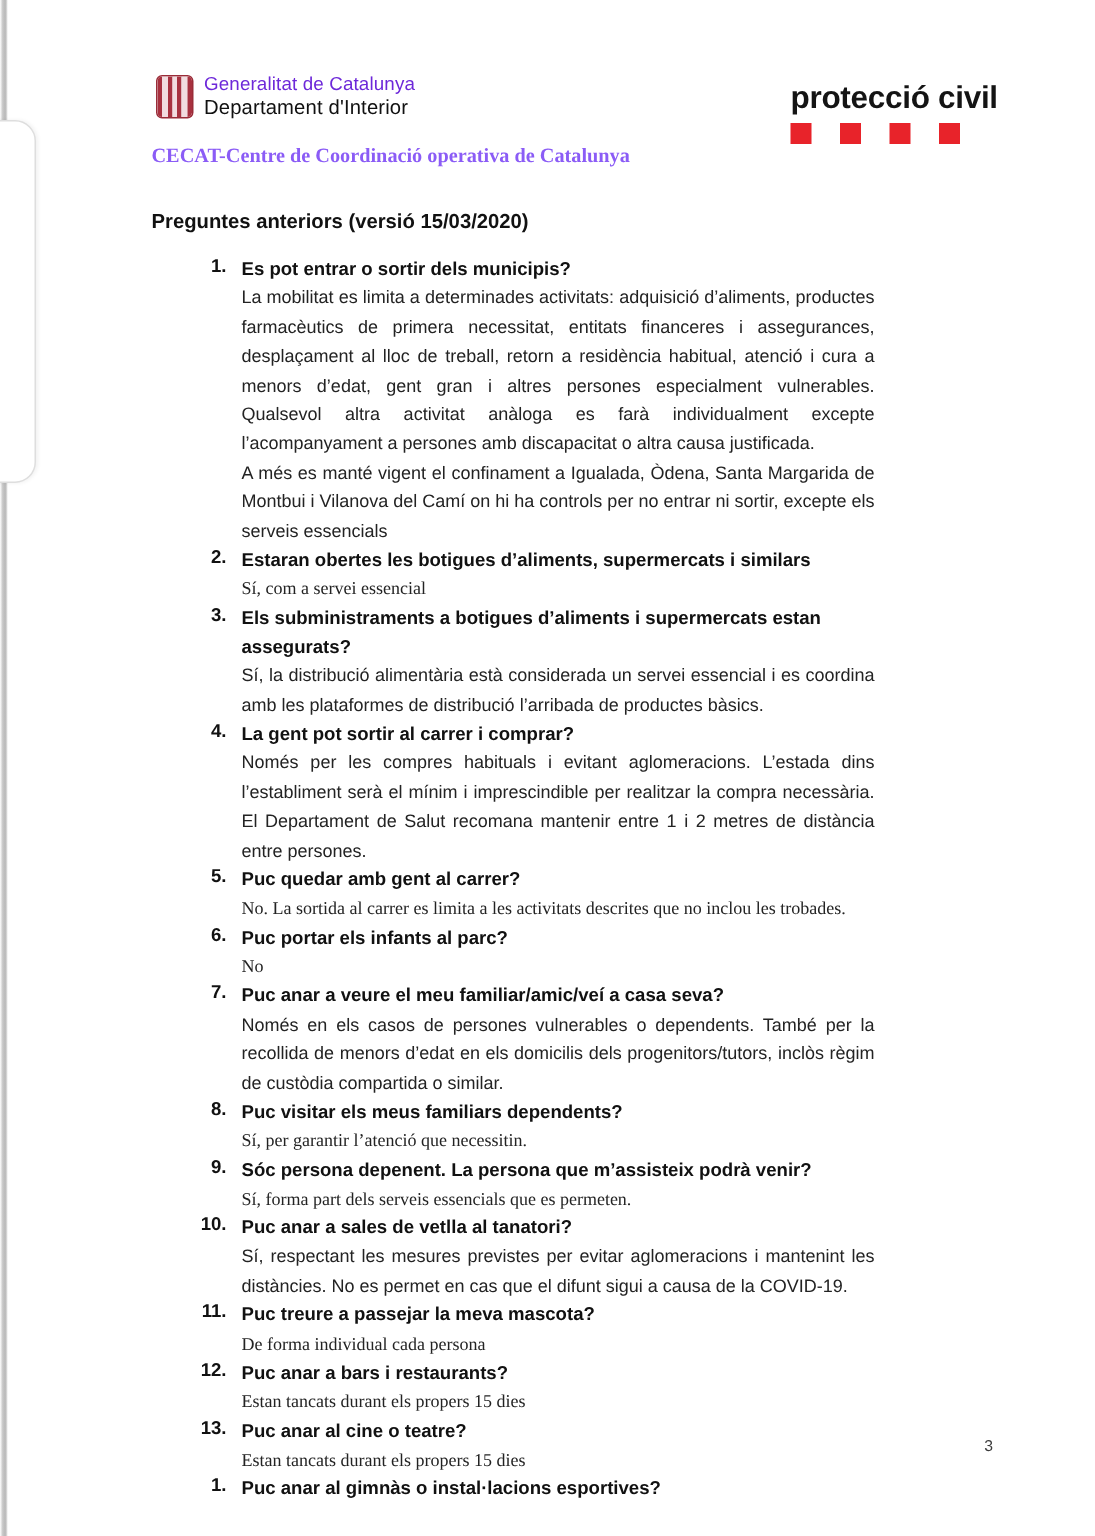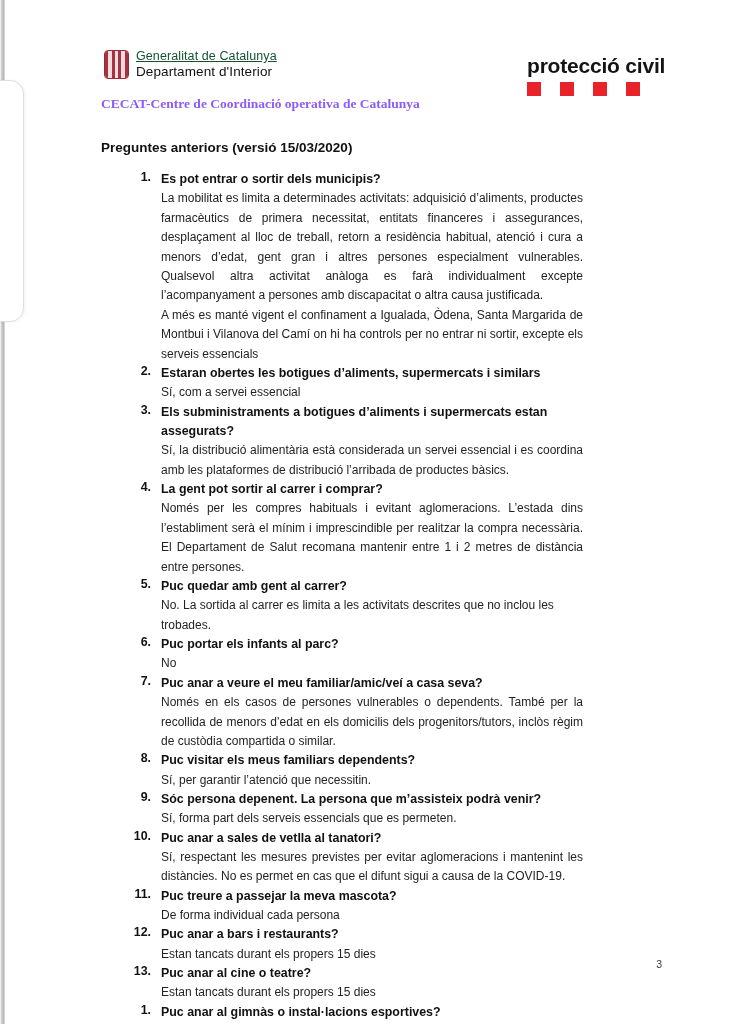--- a/index.html
+++ b/index.html
@@ -75,24 +75,23 @@
     display: block;
     height: 100%;
     flex: 1 1 auto;
   }
   #senyera-shield i.bar { background: #a8313f; }
   #senyera-shield i.gap { background: #f2dcdf; }
 
   .logo-text-stack { line-height: 1.1; }
   #generalitat-line1 {
     font-size: 12.5px;
-    color: #14532d;
+    color: #6d28d9;
     letter-spacing: 0.1px;
     white-space: nowrap;
-    text-decoration: underline;
   }
   #generalitat-line2 {
     font-size: 13.5px;
     font-weight: normal;
     color: #111111;
     letter-spacing: 0.1px;
     white-space: nowrap;
     margin-top: 1px;
   }
 
@@ -178,21 +177,21 @@
 
   .faq-answer {
     margin: 0;
     padding-left: 34px;
     font-size: 12px;
     color: #232323;
     line-height: 1.62;
     text-align: justify;
     text-justify: inter-word;
   }
-  .faq-answer.no-justify { text-align: left; }
+  .faq-answer.no-justify { text-align: left; font-family: Liberation Serif, serif; }
 
   .faq-item {
     margin-left: 127px;
     margin-right: 55px;
   }
 
   
   #page-number {
     position: absolute;
     left: 0;

